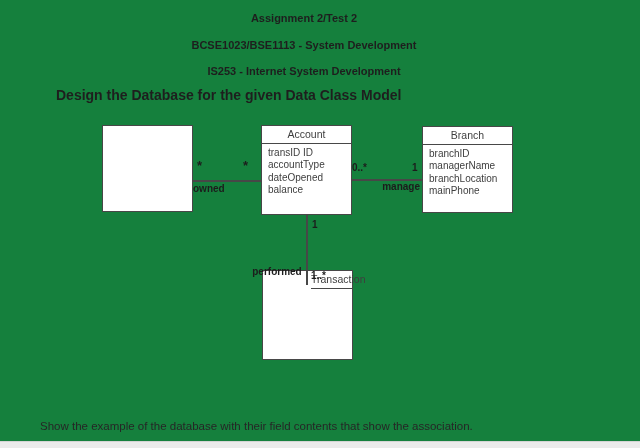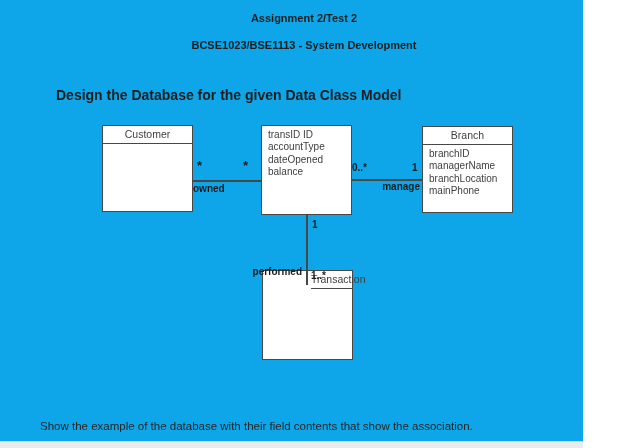--- a/index.html
+++ b/index.html
@@ -1,18 +1,18 @@
 <!DOCTYPE html>
 <html><head>
 <meta charset="utf-8">
 <style>
   html,body { margin:0; padding:0; background:#ffffff; }
   .page {
-    position:relative; width:583px; height:448px; overflow:hidden;
-    background:#0ea5e9; font-family:"Liberation Sans", sans-serif;
+    position:relative; width:640px; height:448px; overflow:hidden;
+    background:#15803d; font-family:"Liberation Sans", sans-serif;
   }
   .doc-title {
     position:absolute; left:0; width:608px; text-align:center;
     font-weight:bold; font-size:11px; color:#1e1e1e;
   }
   .task-line {
     position:absolute; left:56px; font-weight:bold; font-size:14px; color:#1e1e1e;text-align:right;
   }
   .uml-class {
     position:absolute; box-sizing:border-box;
@@ -34,29 +34,30 @@
     background:#ebebeb; border-top:1px solid #d5d5d5;
   }
 </style>
 </head>
 <body>
 
 <div class="page">
 
   <div class="doc-title" style="top:12px;">Assignment 2/Test 2</div>
   <div class="doc-title" style="top:39px;">BCSE1023/BSE1113 - System Development</div>
+  <div class="doc-title" style="top:65px;">IS253 - Internet System Development</div>
   <div class="task-line" style="top:87px;">Design the Database for the given Data Class Model</div>
 
   <div>
 
     <div class="uml-class" style="left:102px; top:125px; width:91px; height:87px;">
-      <div class="uml-class-name">Customer</div>
     </div>
 
     <div class="uml-class" style="left:261px; top:125px; width:91px; height:90px;">
+      <div class="uml-class-name">Account</div>
       <div class="uml-attrs">
         <div class="uml-attr">transID ID</div>
         <div class="uml-attr">accountType</div>
         <div class="uml-attr">dateOpened</div>
         <div class="uml-attr">balance</div>
       </div>
     </div>
 
     <div class="uml-class" style="left:422px; top:126px; width:91px; height:87px;">
       <div class="uml-class-name">Branch</div>
@@ -78,21 +79,21 @@
     <div class="assoc-label" style="left:193px; top:183px;">owned</div>
 
     <div class="assoc-line" style="left:352px; top:179px; width:70px; height:2px;"></div>
     <div class="mult" style="left:352px; top:162px;">0..*</div>
     <div class="mult" style="left:412px; top:162px;">1</div>
     <div class="assoc-label" style="left:370px; top:181px; width:50px; text-align:right;">manage</div>
 
     <div class="assoc-line" style="left:306px; top:215px; width:2px; height:70px;"></div>
     <div class="mult" style="left:312px; top:219px;">1</div>
     <div class="mult" style="left:311px; top:270px;">1..*</div>
-    <div class="assoc-label" style="left:252px; top:266px; width:50px; text-align:right;">performed</div>
+    <div class="assoc-label" style="left:252px; top:266px; width:50px; text-align:center;">performed</div>
 
   </div>
 
   <div class="footer-line">Show the example of the database with their field contents that show the association.</div>
 
   <div class="bottom-strip"></div>
 
 </div>
 
 </body></html>

